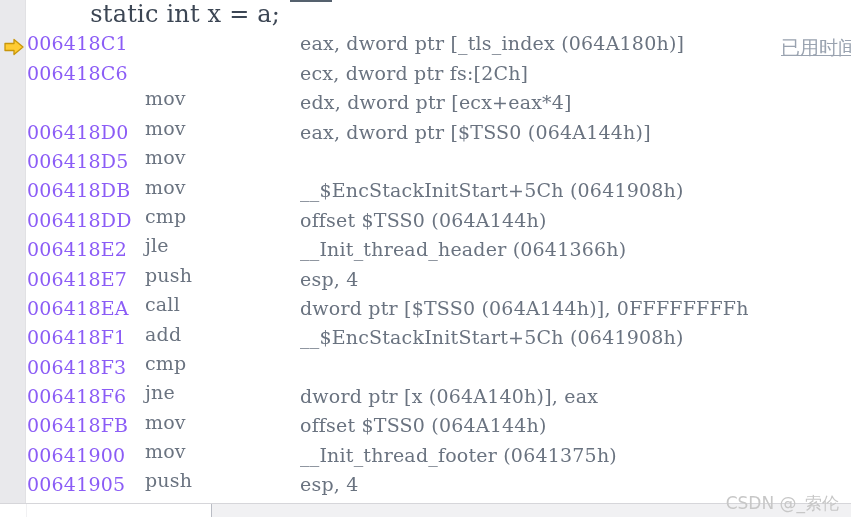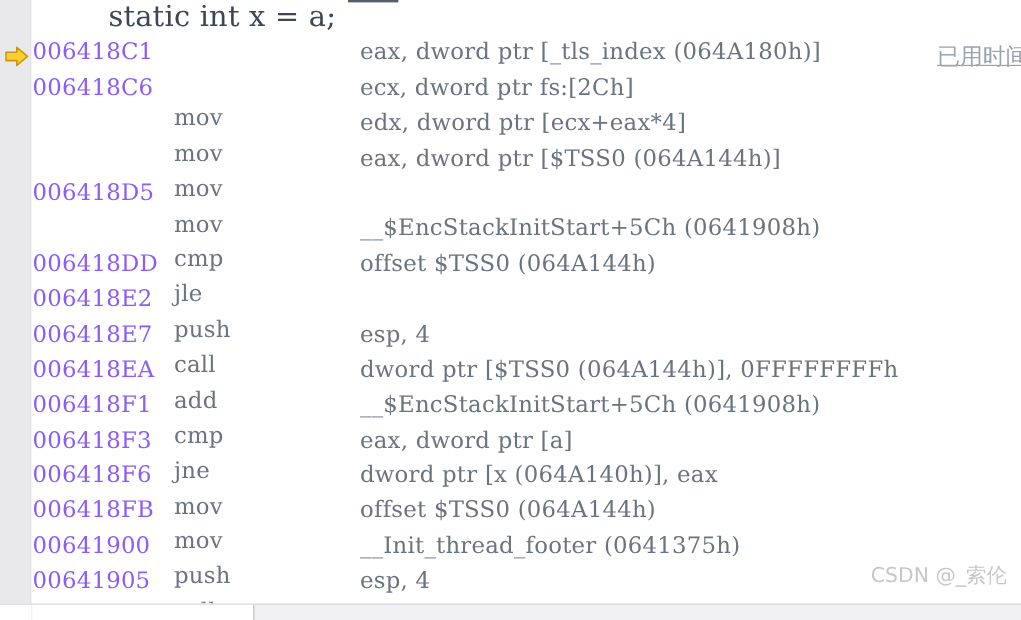--- a/index.html
+++ b/index.html
@@ -111,21 +111,21 @@
     width: 42px;
     height: 2px;
     background: #55616e;
     z-index: 2;
   }
 
   
   #watermark {
     position: absolute;
     right: 12px;
-    bottom: 26px;
+    bottom: 2px;
     font-size: 17px;
     color: #c7c7c7;
     font-family: "DejaVu Sans", "Liberation Sans", sans-serif;
     white-space: nowrap;
     z-index: 6;
   }
 
   
   #hscrollbar {
     position: absolute;
@@ -170,29 +170,29 @@
       <polygon points="1,5.5 10,5.5 10,1.5 19,9 10,16.5 10,12.5 1,12.5" fill="#ffcc33" stroke="#c8960a" stroke-width="1.3" stroke-linejoin="round"></polygon>
     </svg>
   </div>
 
   <div id="code-area">
     <div class="code-line src-line">    static int x = a;</div>
 
   <div class="code-line asm-line"><span class="addr">006418C1</span><span class="mnem">mov</span><span class="ops">eax, dword ptr [_tls_index (064A180h)]</span></div>
       <div class="code-line asm-line"><span class="addr">006418C6</span><span class="mnem">mov</span><span class="ops">ecx, dword ptr fs:[2Ch]</span></div>
       <div class="code-line asm-line"><span class="mnem">mov</span><span class="ops">edx, dword ptr [ecx+eax*4]</span></div>
-      <div class="code-line asm-line"><span class="mnem">mov</span><span class="ops">eax, dword ptr [$TSS0 (064A144h)]</span></div>
+      <div class="code-line asm-line"><span class="addr">006418D0</span><span class="mnem">mov</span><span class="ops">eax, dword ptr [$TSS0 (064A144h)]</span></div>
       <div class="code-line asm-line"><span class="addr">006418D5</span><span class="mnem">cmp</span></div>
-      <div class="code-line asm-line"><span class="mnem">jle</span><span class="ops">__$EncStackInitStart+5Ch (0641908h)</span></div>
+      <div class="code-line asm-line"><span class="addr">006418DB</span><span class="mnem">jle</span><span class="ops">__$EncStackInitStart+5Ch (0641908h)</span></div>
       <div class="code-line asm-line"><span class="addr">006418DD</span><span class="mnem">push</span><span class="ops">offset $TSS0 (064A144h)</span></div>
-      <div class="code-line asm-line"><span class="addr">006418E2</span><span class="mnem">call</span></div>
+      <div class="code-line asm-line"><span class="addr">006418E2</span><span class="mnem">call</span><span class="ops">__Init_thread_header (0641366h)</span></div>
       <div class="code-line asm-line"><span class="addr">006418E7</span><span class="mnem">add</span><span class="ops">esp, 4</span></div>
       <div class="code-line asm-line"><span class="addr">006418EA</span><span class="mnem">cmp</span><span class="ops">dword ptr [$TSS0 (064A144h)], 0FFFFFFFFh</span></div>
       <div class="code-line asm-line"><span class="addr">006418F1</span><span class="mnem">jne</span><span class="ops">__$EncStackInitStart+5Ch (0641908h)</span></div>
-      <div class="code-line asm-line"><span class="addr">006418F3</span><span class="mnem">mov</span><span class="ops">eax, dword ptr [a]</span></div>
+      <div class="code-line asm-line"><span class="addr">006418F3</span><span class="mnem">mov</span></div>
       <div class="code-line asm-line"><span class="addr">006418F6</span><span class="mnem">mov</span><span class="ops">dword ptr [x (064A140h)], eax</span></div>
       <div class="code-line asm-line"><span class="addr">006418FB</span><span class="mnem">push</span><span class="ops">offset $TSS0 (064A144h)</span></div>
       <div class="code-line asm-line"><span class="addr">00641900</span><span class="mnem">call</span><span class="ops">__Init_thread_footer (0641375h)</span></div>
       <div class="code-line asm-line"><span class="addr">00641905</span><span class="mnem">add</span><span class="ops">esp, 4</span></div>
     </div>
 
   <div id="elapsed-time-annotation">已用时间</div>
 
   <div id="watermark">CSDN @_索伦</div>
 

